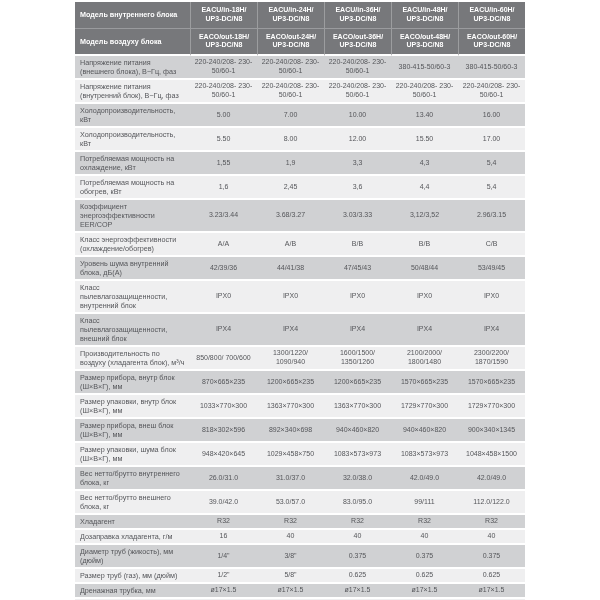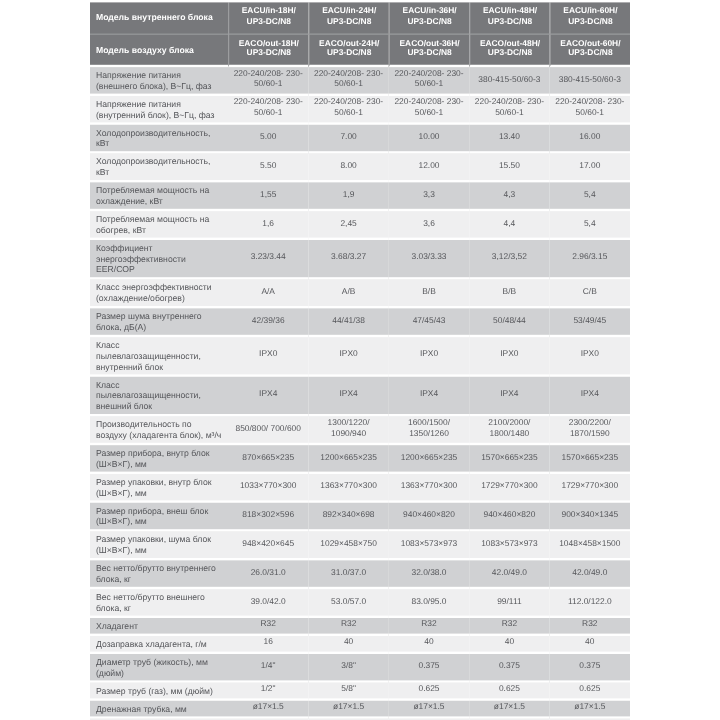--- a/index.html
+++ b/index.html
@@ -142,21 +142,21 @@
         </tr>
         <tr class="light">
           <td class="lbl">Класс энергоэффективности (охлаждение/обогрев)</td>
           <td class="val">A/A</td>
           <td class="val">A/B</td>
           <td class="val">B/B</td>
           <td class="val">B/B</td>
           <td class="val">C/B</td>
         </tr>
         <tr class="dark">
-          <td class="lbl">Размер шума внутреннего блока, дБ(А)</td>
+          <td class="lbl">Уровень шума внутренний блока, дБ(А)</td>
           <td class="val">42/39/36</td>
           <td class="val">44/41/38</td>
           <td class="val">47/45/43</td>
           <td class="val">50/48/44</td>
           <td class="val">53/49/45</td>
         </tr>
         <tr class="light">
           <td class="lbl">Класс пылевлагозащищенности, внутренний блок</td>
           <td class="val">IPX0</td>
           <td class="val">IPX0</td>

